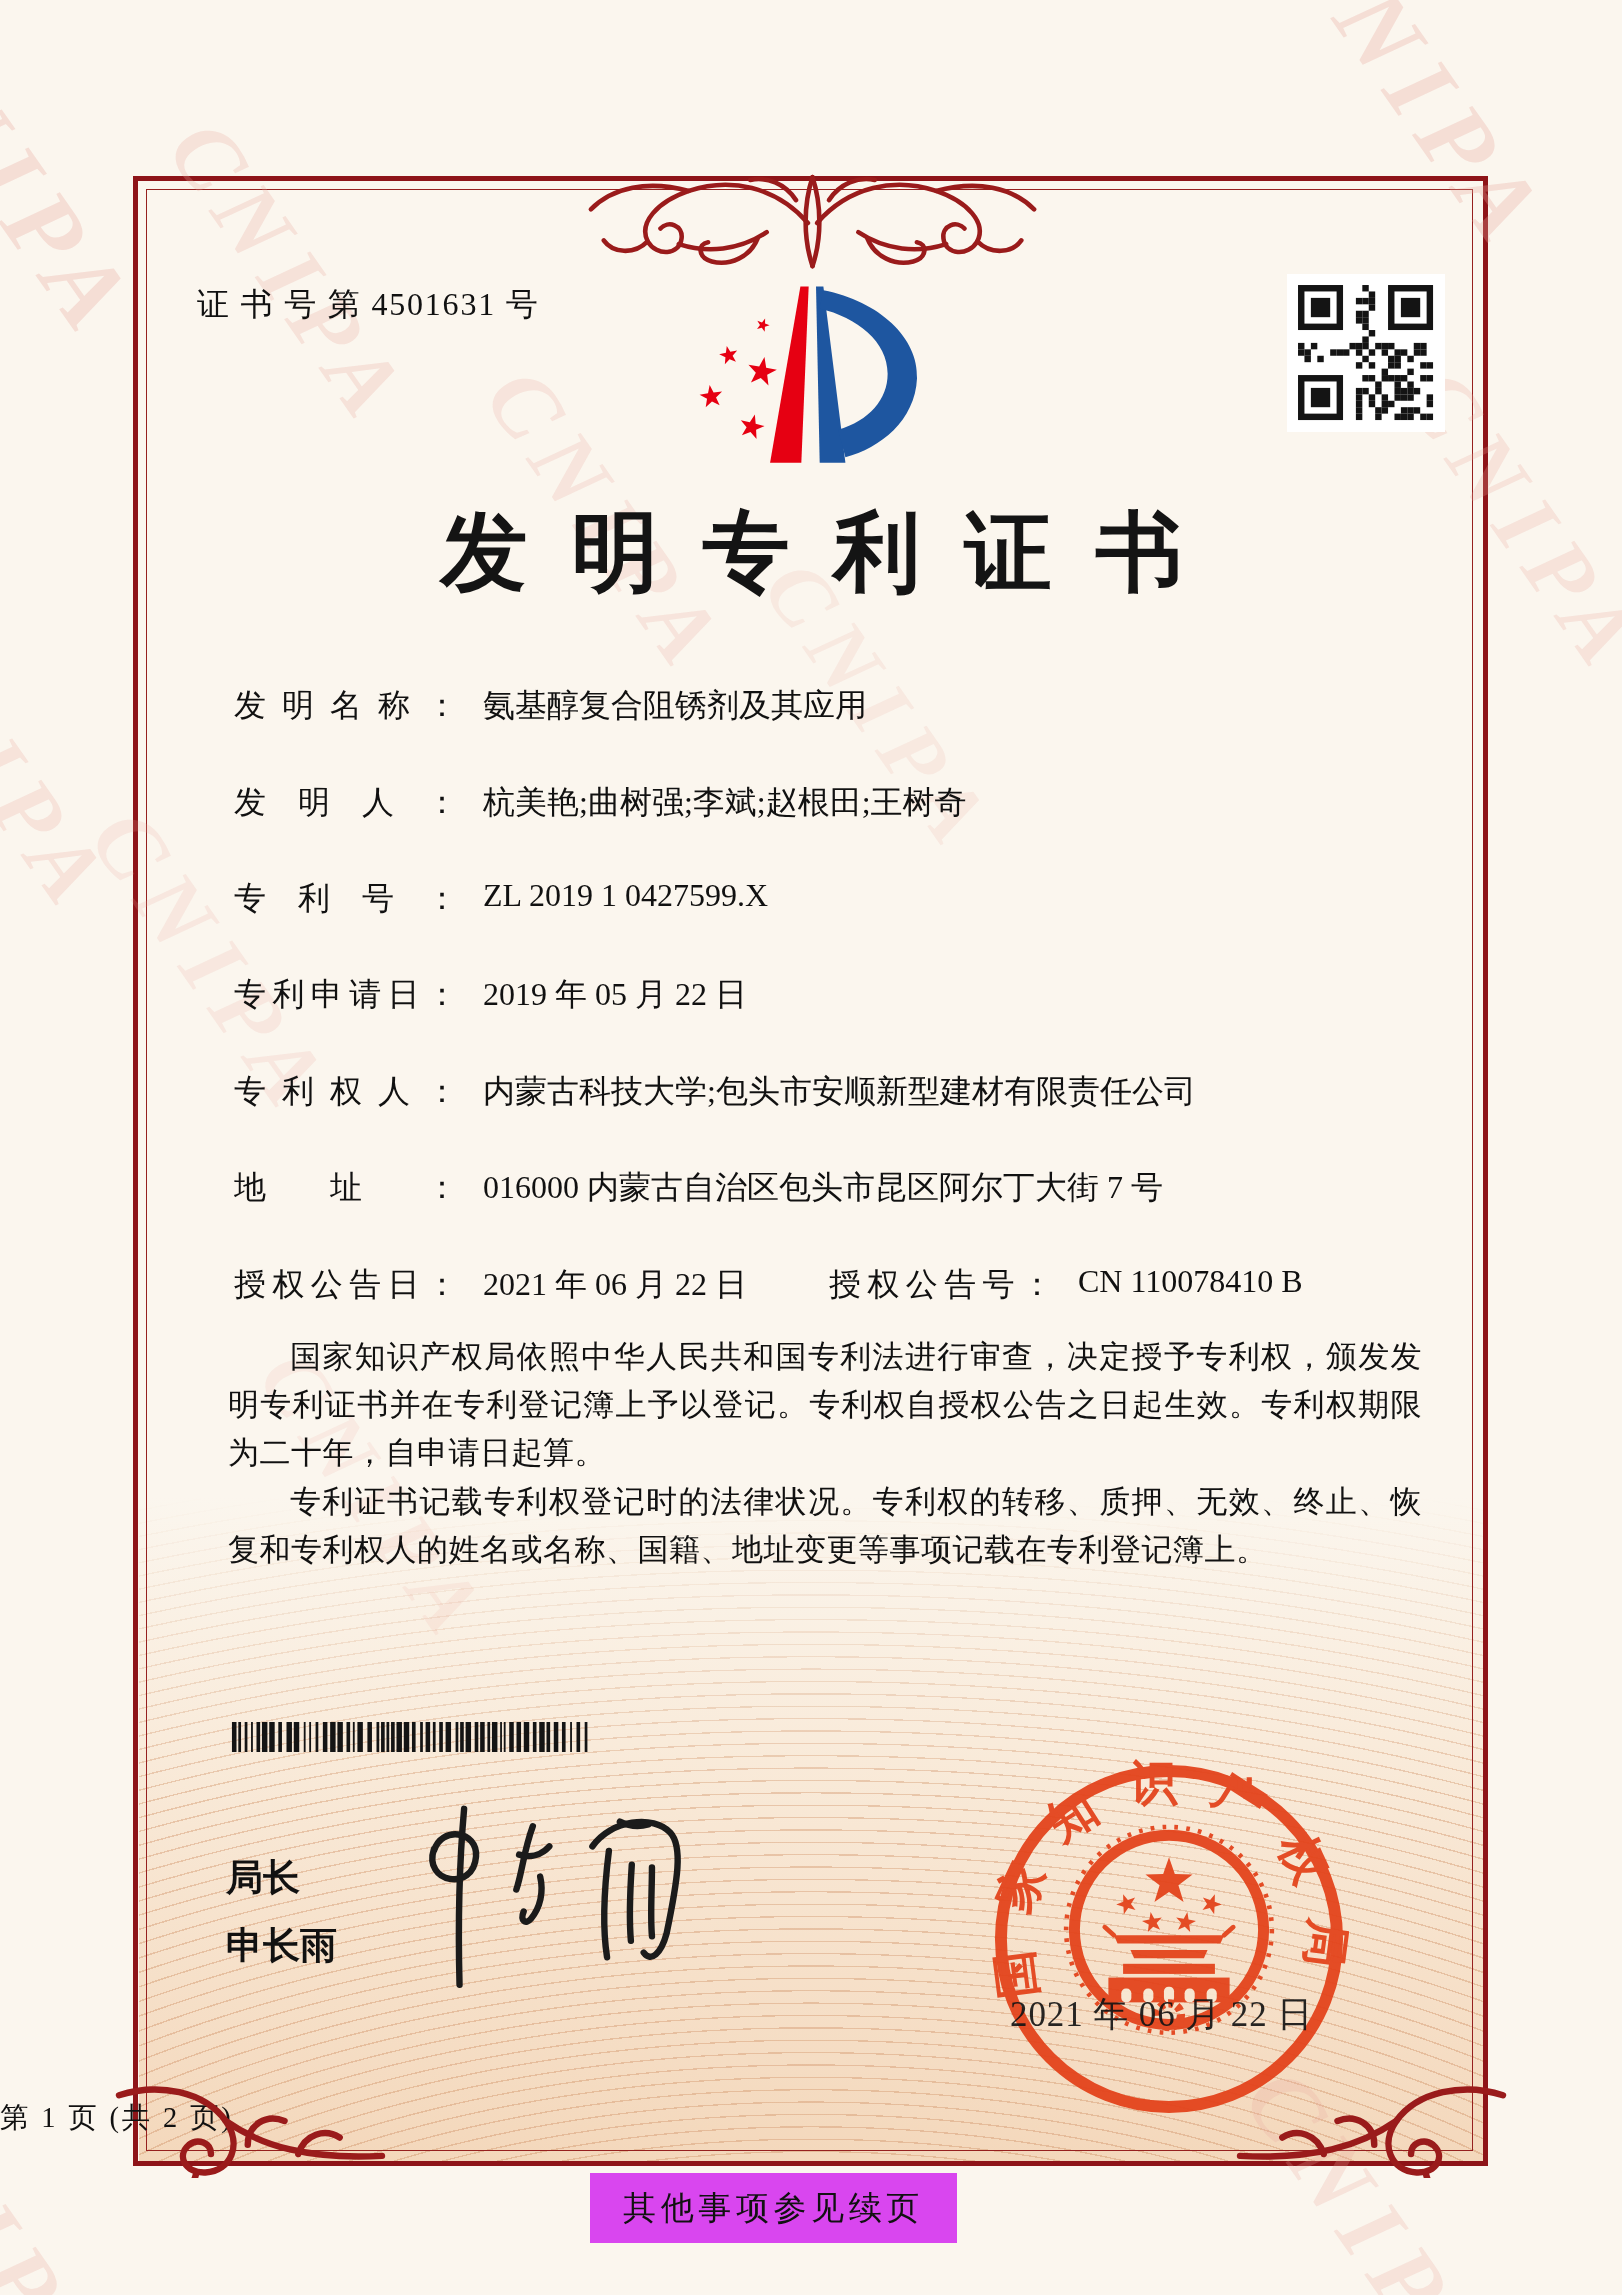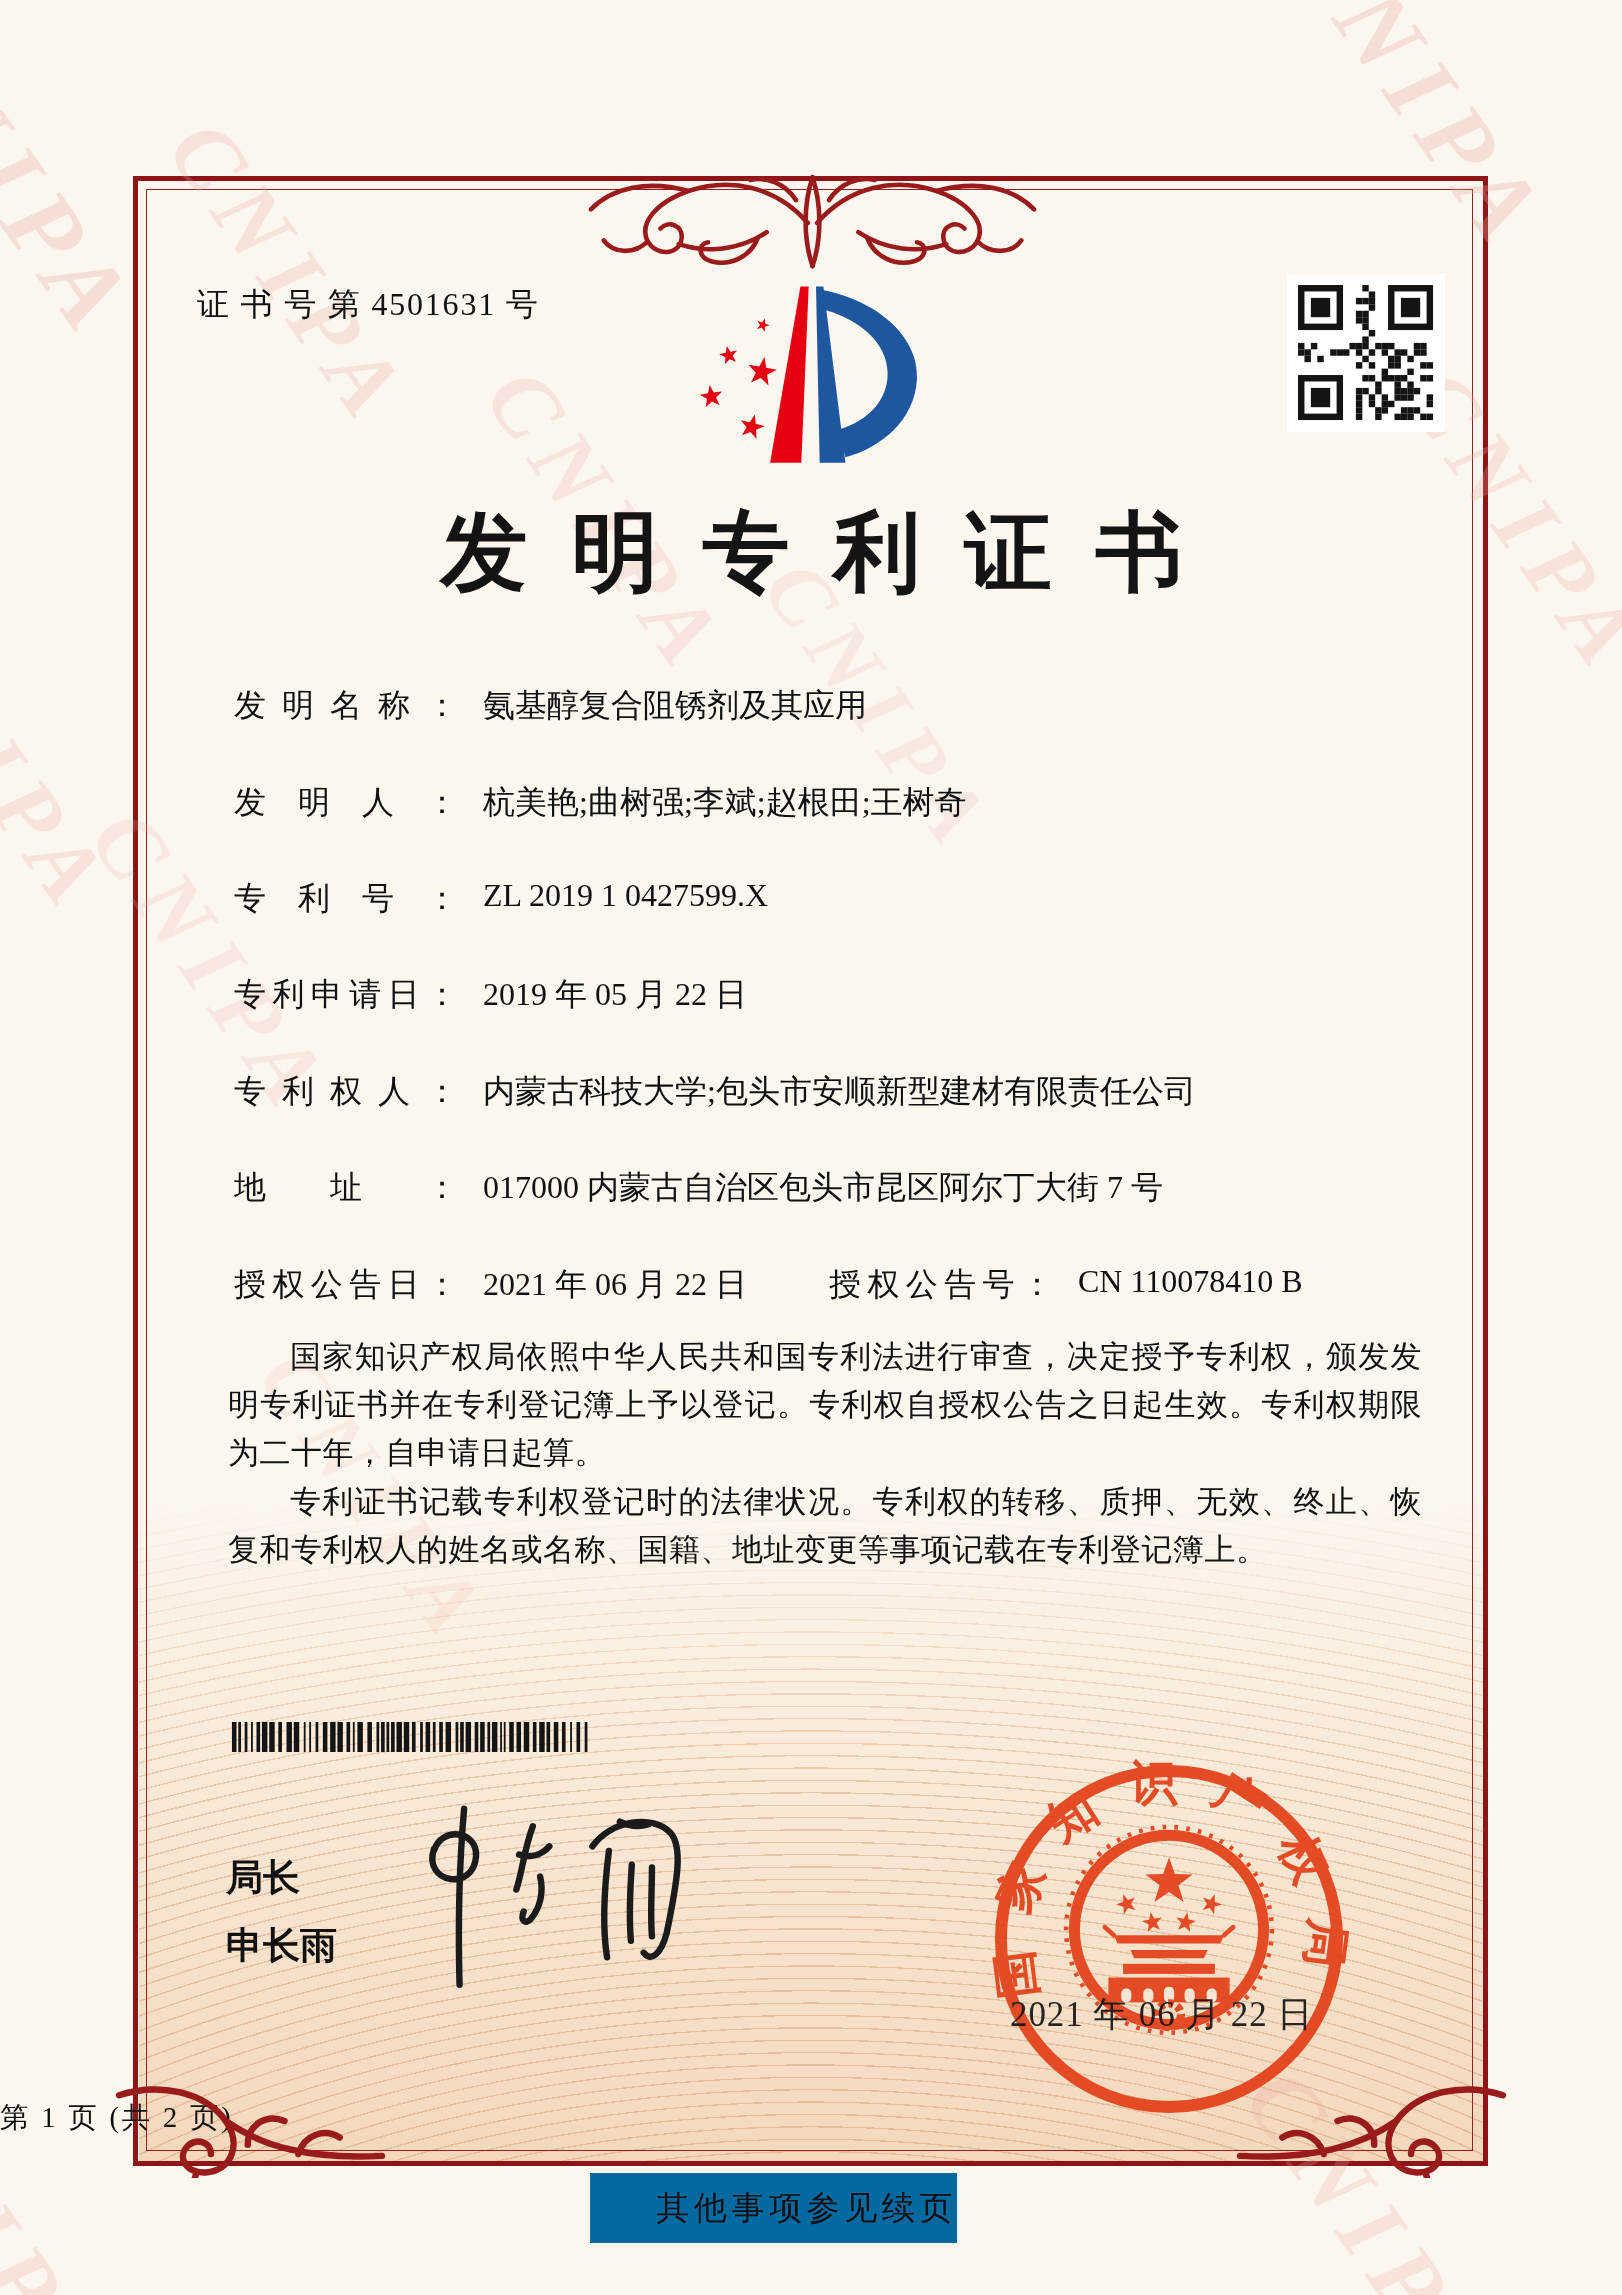--- a/index.html
+++ b/index.html
@@ -41,22 +41,22 @@
   
   .sig-label{position:absolute;left:226px;font-size:37px;font-weight:600;
     font-family:"Liberation Sans","DejaVu Sans",sans-serif;z-index:3;}
   .signature{position:absolute;left:386px;top:1796px;z-index:4;}
   
   .seal{position:absolute;left:989px;top:1759px;z-index:3;}
   .seal-date{position:absolute;left:1010px;top:1991px;width:320px;font-size:35px;color:rgba(20,20,20,0.92);
     white-space:nowrap;z-index:5;letter-spacing:0.9px;}
   
   .pageinfo{position:absolute;left:0;top:2099px;width:1469px;text-align:left;font-size:28.5px;letter-spacing:2.8px;z-index:3;}
-  .contbox{position:absolute;left:590px;top:2173px;width:367px;height:70px;background:#0369a1;
-    text-align:right;line-height:70px;font-size:33px;letter-spacing:4.6px;z-index:3;}
+  .contbox{position:absolute;left:590px;top:2173px;width:367px;height:70px;background:#d946ef;
+    text-align:center;line-height:70px;font-size:33px;letter-spacing:4.6px;z-index:3;}
   .ornament{position:absolute;z-index:4;}
 </style>
 </head>
 <body>
 
 <div id="page">
 
   <div class="band"></div>
   <div class="waves"></div>
 
@@ -243,21 +243,21 @@
   <div class="row" style="top:877px;">
     <span class="lbl">专利号：</span><span class="val">ZL 2019 1 0427599.X</span>
   </div>
   <div class="row" style="top:973px;">
     <span class="lbl">专利申请日：</span><span class="val">2019 年 05 月 22 日</span>
   </div>
   <div class="row" style="top:1070px;">
     <span class="lbl">专利权人：</span><span class="val">内蒙古科技大学;包头市安顺新型建材有限责任公司</span>
   </div>
   <div class="row" style="top:1166px;">
-    <span class="lbl">地址：</span><span class="val">017000 内蒙古自治区包头市昆区阿尔丁大街 7 号</span>
+    <span class="lbl">地址：</span><span class="val">016000 内蒙古自治区包头市昆区阿尔丁大街 7 号</span>
   </div>
   <div class="row" style="top:1263px;">
     <span class="lbl">授权公告日：</span><span class="val">2021 年 06 月 22 日</span>
     <span class="grp2">
       <span class="lbl">授权公告号：</span><span class="val">CN 110078410 B</span>
     </span>
   </div>
 
   <div class="para" style="top:1478px;">专利证书记载专利权登记时的法律状况。专利权的转移、质押、无效、终止、恢复和专利权人的姓名或名称、国籍、地址变更等事项记载在专利登记簿上。</div>
   <div class="para" style="top:1333px;">国家知识产权局依照中华人民共和国专利法进行审查，决定授予专利权，颁发发明专利证书并在专利登记簿上予以登记。专利权自授权公告之日起生效。专利权期限为二十年，自申请日起算。</div>

